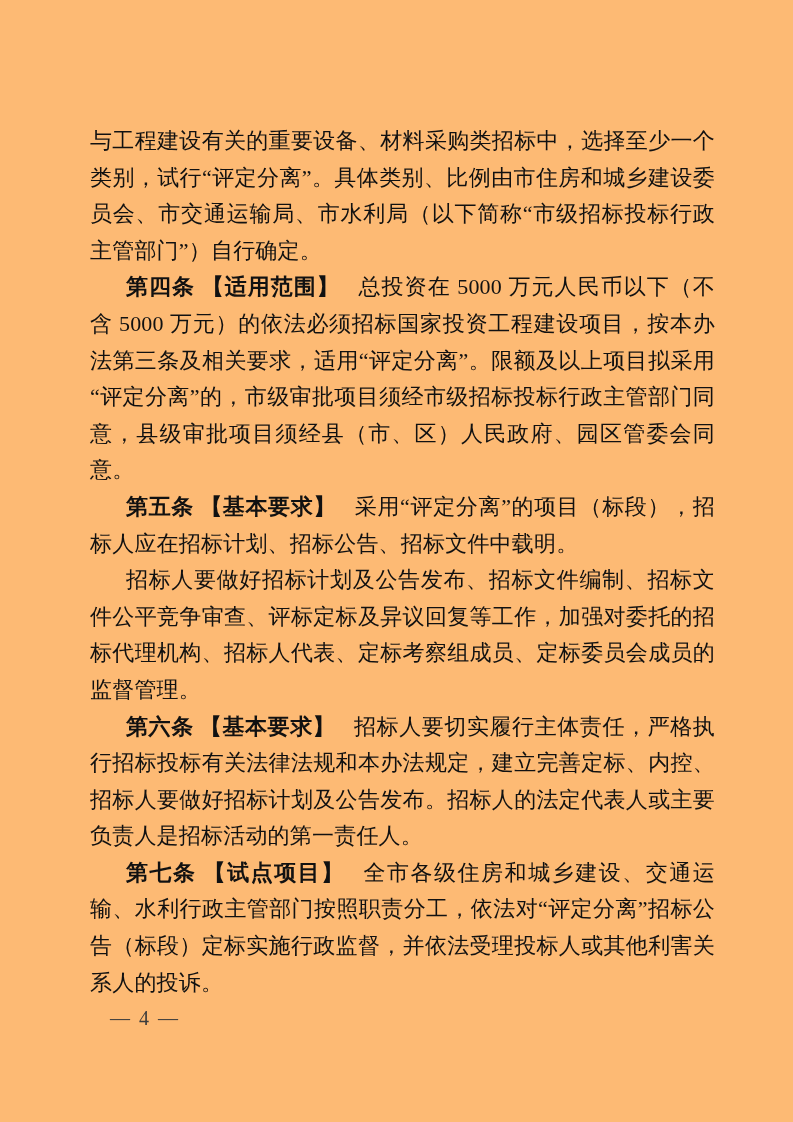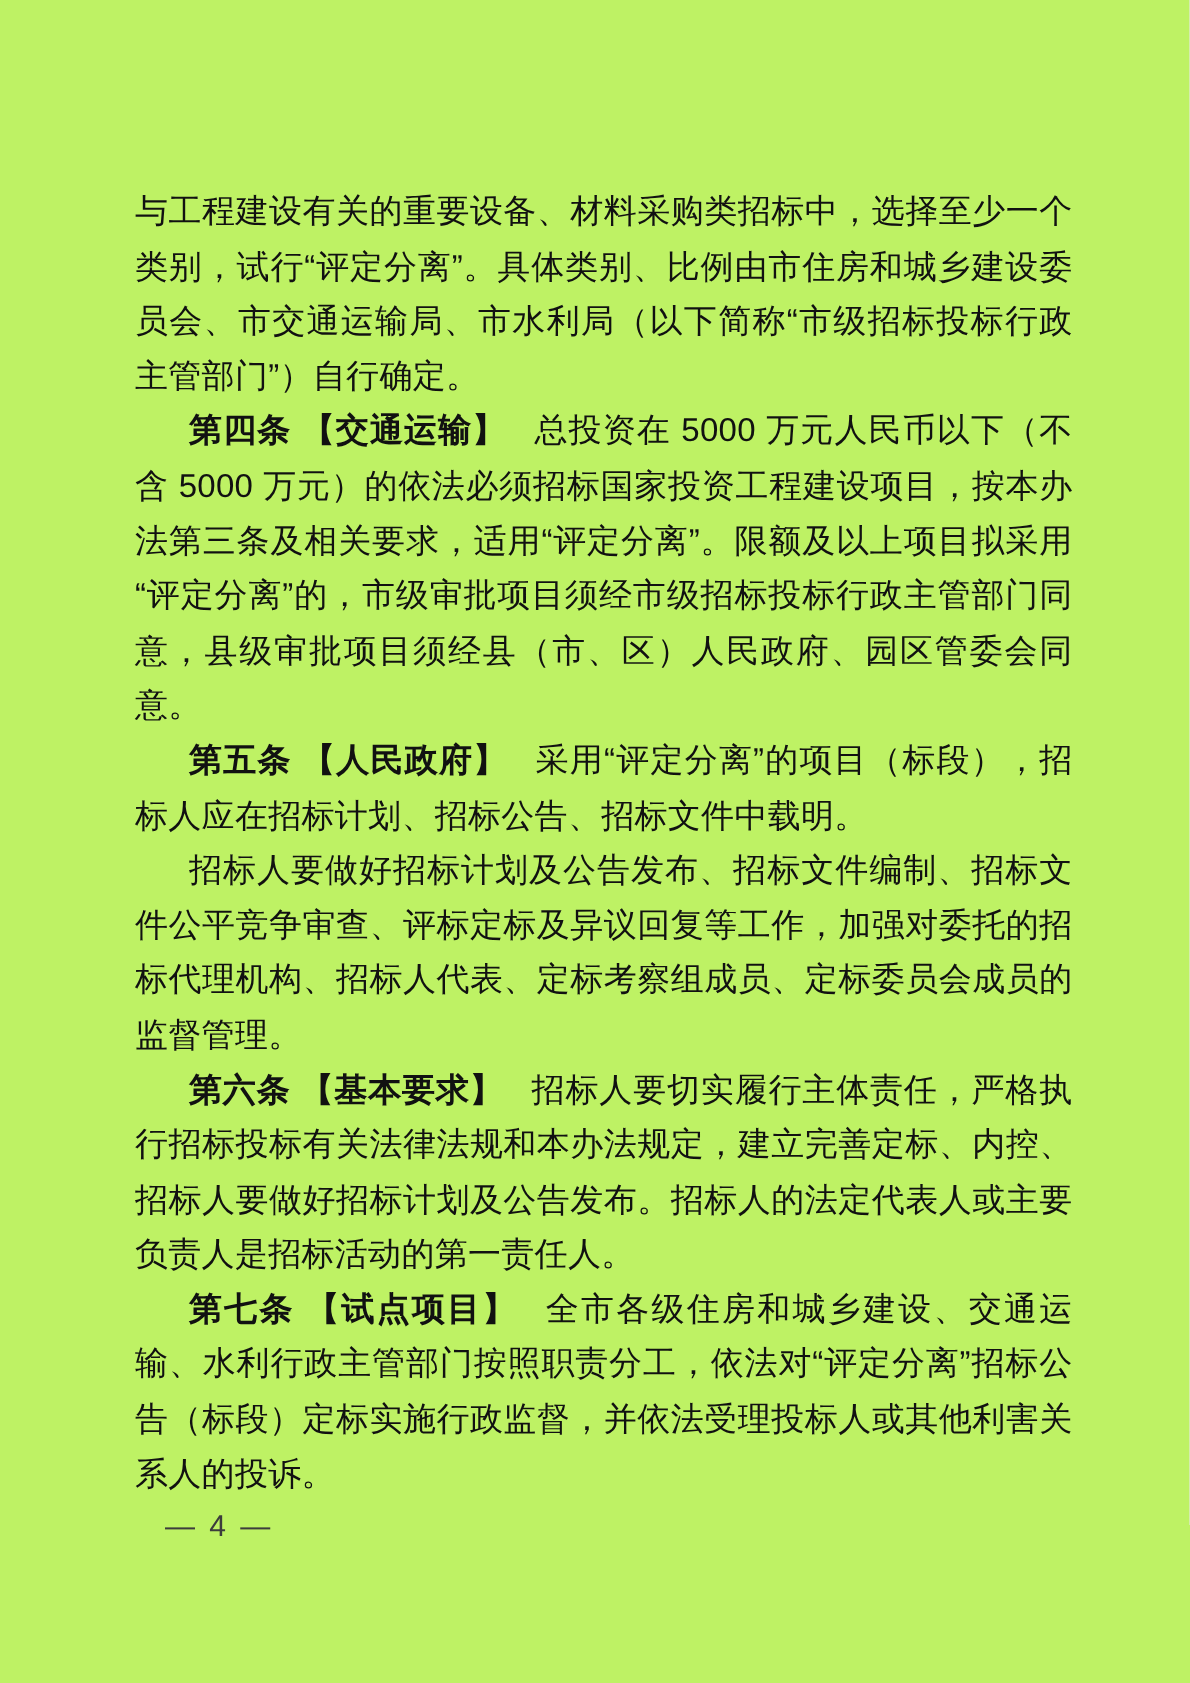--- a/index.html
+++ b/index.html
@@ -6,23 +6,23 @@
   html, body {
     margin: 0;
     padding: 0;
     background: #e8e8e8;
   }
   .page {
     position: relative;
     width: 793px;
     height: 1122px;
     margin: 0 auto;
-    background: #bef264;
+    background: #fdba74;
     overflow: hidden;
-    font-family: Liberation Sans, sans-serif;
+    font-family: Liberation Serif, serif;
     color: #111111;
   }
   .content {
     position: absolute;
     left: 90px;
     top: 123px;
     width: 625px;
   }
   .content p {
     margin: 0;
@@ -50,23 +50,23 @@
   }
 </style>
 </head>
 <body>
 
 <div class="page">
   <div class="content">
 
     <p><span>与工程建设有关的重要设备、材料采购类招标中，选择至少一个类别，试行“评定分离”。具体类别、比例由市住房和城乡建设委员会、市交通运输局、市水利局（以下简称“市级招标投标行政主管部门”）自行确定。</span></p>
 
-    <p class="indent"><span class="hd">第四条 【交通运输】</span><span>总投资在 5000 万元人民币以下（不含 5000 万元）的依法必须招标国家投资工程建设项目，按本办法第三条及相关要求，适用“评定分离”。限额及以上项目拟采用“评定分离”的，市级审批项目须经市级招标投标行政主管部门同意，县级审批项目须经县（市、区）人民政府、园区管委会同意。</span></p>
+    <p class="indent"><span class="hd">第四条 【适用范围】</span><span>总投资在 5000 万元人民币以下（不含 5000 万元）的依法必须招标国家投资工程建设项目，按本办法第三条及相关要求，适用“评定分离”。限额及以上项目拟采用“评定分离”的，市级审批项目须经市级招标投标行政主管部门同意，县级审批项目须经县（市、区）人民政府、园区管委会同意。</span></p>
 
-    <p class="indent"><span class="hd">第五条 【人民政府】</span><span>采用“评定分离”的项目（标段），招标人应在招标计划、招标公告、招标文件中载明。</span></p>
+    <p class="indent"><span class="hd">第五条 【基本要求】</span><span>采用“评定分离”的项目（标段），招标人应在招标计划、招标公告、招标文件中载明。</span></p>
 
     <p class="indent"><span>招标人要做好招标计划及公告发布、招标文件编制、招标文件公平竞争审查、评标定标及异议回复等工作，加强对委托的招标代理机构、招标人代表、定标考察组成员、定标委员会成员的监督管理。</span></p>
 
     <p class="indent"><span class="hd">第六条 【基本要求】</span><span>招标人要切实履行主体责任，严格执行招标投标有关法律法规和本办法规定，建立完善定标、内控、招标人要做好招标计划及公告发布。招标人的法定代表人或主要负责人是招标活动的第一责任人。</span></p>
 
     <p class="indent"><span class="hd">第七条 【试点项目】</span><span>全市各级住房和城乡建设、交通运输、水利行政主管部门按照职责分工，依法对“评定分离”招标公告（标段）定标实施行政监督，并依法受理投标人或其他利害关系人的投诉。</span></p>
 
   </div>
 
   <div class="footer">— 4 —</div>

